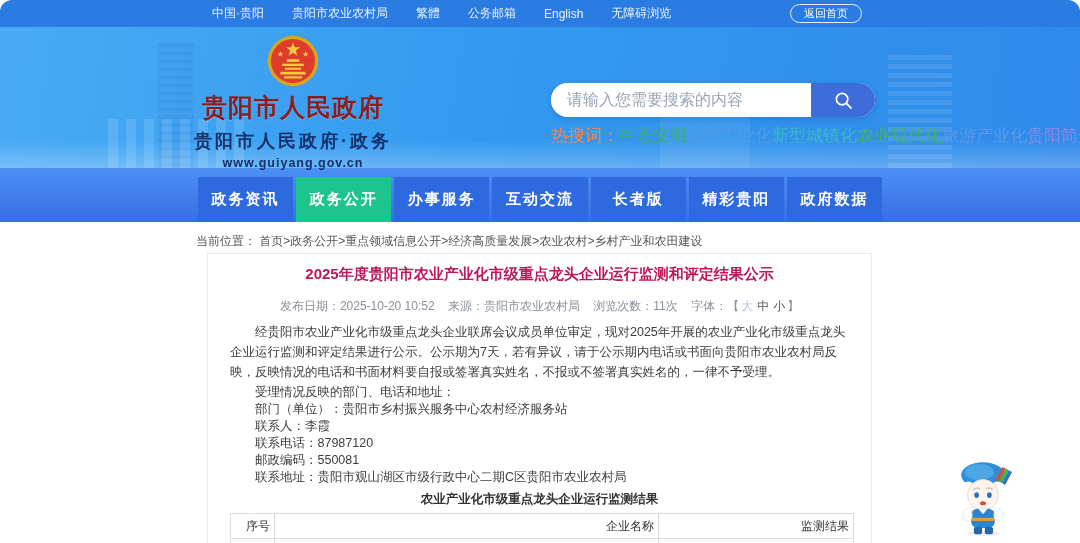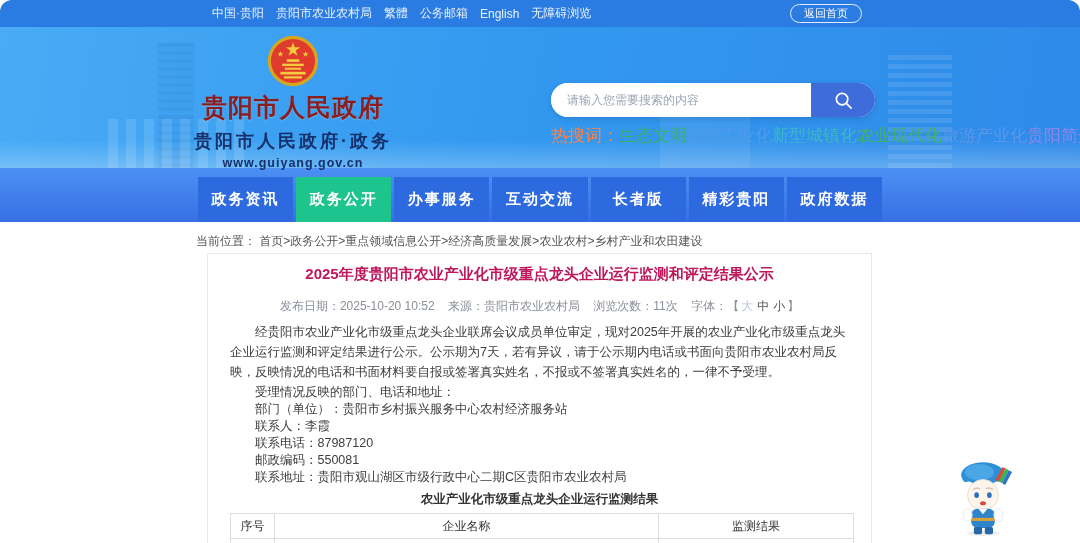--- a/index.html
+++ b/index.html
@@ -3,21 +3,21 @@
 <meta charset="utf-8">
 <style>
   * { box-sizing: border-box; margin: 0; padding: 0; }
   html,body { width:1080px; height:543px; background:#fff; overflow:hidden;
     font-family:"Liberation Sans","DejaVu Sans",sans-serif; }
   .page { position:relative; width:1080px; height:543px; background:#fff;
     border-radius:12px; overflow:hidden; }
 
   
   .topbar { position:relative; height:27px; background:#2b7ce2;
-    display:flex; align-items:center; padding-left:212px; gap:12px; }
+    display:flex; align-items:center; padding-left:212px; gap:28px; }
   .topbar a { color:#eaf3ff; font-size:12px; text-decoration:none; white-space:nowrap; }
   .home-pill { position:absolute; right:218px; top:4px; height:19px; line-height:17px;
     border:1px solid rgba(255,255,255,.85); border-radius:10px; color:#fff;
     font-size:11px; padding:0 13px; background:transparent; cursor:pointer; }
 
   
   .banner { position:relative; height:141px;
     background:linear-gradient(100deg,#49abf5 0%,#339af0 45%,#2f8ae9 100%); }
   .tower { position:absolute; }
   .t1 { left:158px; top:16px; width:36px; height:125px;
@@ -32,21 +32,21 @@
 
   .logo { position:absolute; left:192px; top:5px; width:202px; text-align:center; cursor:pointer; }
   .emblem { display:block; margin:0 auto; }
   .site-title { font-size:25px; font-weight:bold; color:#8d1d1d; letter-spacing:1px;
     margin-top:1px; text-shadow:0 1px 1px rgba(255,255,255,.25); }
   .site-subtitle { font-size:18px; font-weight:bold; color:#15306b; letter-spacing:3px; margin-top:5px; }
   .site-url { font-size:12.5px; font-weight:bold; color:#15306b; letter-spacing:1px; margin-top:3px; }
 
   .search { position:absolute; left:551px; top:56px; width:324px; height:34px; display:flex;
     border-radius:17px; overflow:hidden; box-shadow:0 2px 6px rgba(0,40,100,.18); background:#fff; }
-  .search input { flex:1; border:none; outline:none; padding:0 16px; font-size:12px; color:#333;
+  .search input { flex:1; border:none; outline:none; padding:0 16px; font-size:16px; color:#333;
     font-family:inherit; }
   .search input::placeholder { color:#9aa5b5; }
   .search-btn { width:64px; border:none; background:#3f6cdb; cursor:pointer;
     display:flex; align-items:center; justify-content:center; }
 
   .hot { position:absolute; left:551px; top:97px; font-size:17px; display:flex; gap:0;
     white-space:nowrap; }
   .hot-label { color:#ff8246; }
   .hot a { text-decoration:none; cursor:pointer; }
   .ht1 { color:#3fae6d; } .ht2 { color:#4f9bea; } .ht3 { color:#3cb8c4; }
@@ -74,21 +74,21 @@
   .fs { cursor:pointer; margin:0 2px !important; }
   .fs-da { color:#b9c4da; } .fs-zhong { color:#555; } .fs-xiao { color:#555; }
 
   .art-body { margin-top:7px; font-size:12.5px; color:#3d3d3d; }
   .para { text-indent:2em; line-height:20px; }
   .line { text-indent:2em; line-height:17px; }
   .intro { margin-top:2px; }
 
   .table-caption { text-align:center; font-size:12.5px; font-weight:bold; color:#333; margin-top:5px; }
   table { width:623px; margin:5px auto 0; border-collapse:collapse; table-layout:fixed; }
-  th,td { border:1px solid #ddd; text-align:center; font-size:12px; color:#333;
+  th,td { border:1px solid #ddd; text-align:right; font-size:12px; color:#333;
     height:25px; font-weight:normal; padding:0 4px; overflow:hidden; white-space:nowrap; }
   col.c1 { width:44px; } col.c2 { width:384px; } col.c3 { width:195px; }
 
   
   .mascot { position:absolute; right:64px; bottom:2px; cursor:pointer; }
 </style>
 </head>
 <body>
 
 <div class="page">

